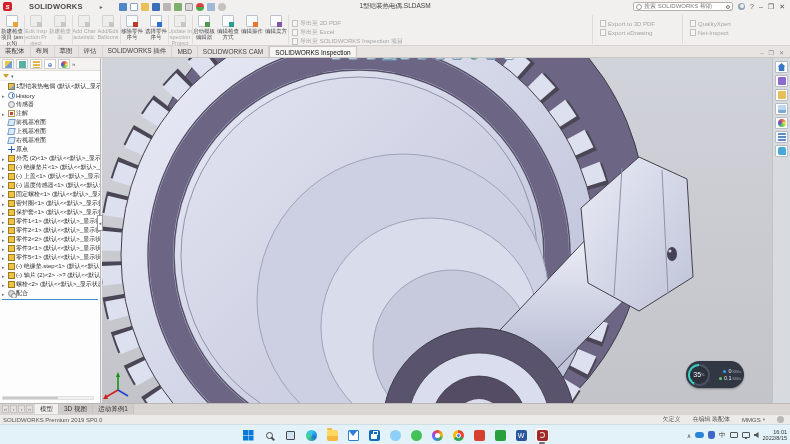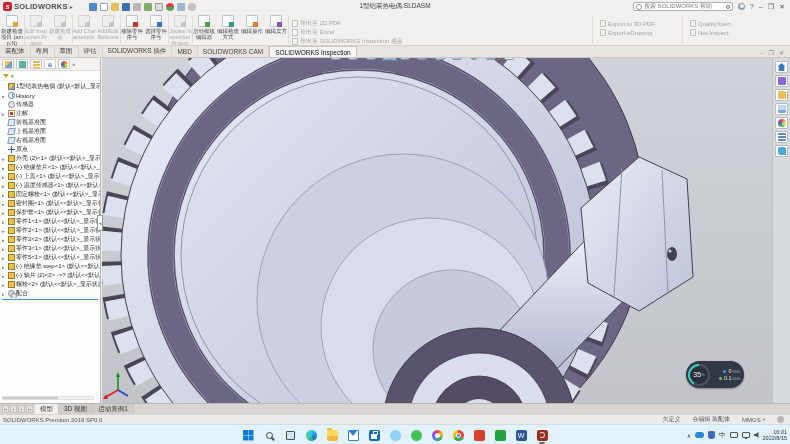--- a/index.html
+++ b/index.html
@@ -1,21 +1,21 @@
 <!DOCTYPE html>
 <html><head>
 <meta charset="utf-8">
 <style>
 *{margin:0;padding:0;box-sizing:border-box}
 body{font-family:"Liberation Sans","DejaVu Sans",sans-serif;background:#888}
 #app{position:relative;width:790px;height:444px;overflow:hidden;background:#f2f0ef;font-size:7px;color:#333}
 
 
 .titlebar{position:absolute;left:0;top:0;width:790px;height:13px;display:flex;align-items:center;background:#f2f0ef;z-index:20}
-.logo{display:flex;align-items:center;gap:2px;padding-left:3px}
+.logo{display:flex;align-items:center;gap:17px;padding-left:3px}
 .logo-mark{width:9px;height:9px;background:#d22128;border-radius:2px;color:#fff;font-size:6px;font-weight:bold;font-style:italic;display:flex;align-items:center;justify-content:center}
 .logo-text{font-weight:bold;color:#4b4b4d;font-size:7.5px;letter-spacing:.2px}
 .logo-caret{color:#666;font-size:6px}
 .qa{display:flex;align-items:center;gap:3px;margin-left:16px}
 .qa-btn{width:8px;height:8px;border-radius:1px;display:inline-block}
 .home-icon{background:#4f87c7}.new-doc-icon{background:#fff;border:1px solid #8aa5c0}
 .open-icon{background:#e8c05a}.save-icon{background:#3b6fb5}.print-icon{background:#b9b6b3}
 .undo-icon{background:#7fb069}.select-icon{background:#dcd9d6;border:1px solid #999}
 .rebuild-icon{background:linear-gradient(#d94040 50%,#49a84c 50%);border-radius:50%}
 .file-properties-icon{background:#9fb8d8}.options-icon{background:#c5c2bf;border-radius:50%}

